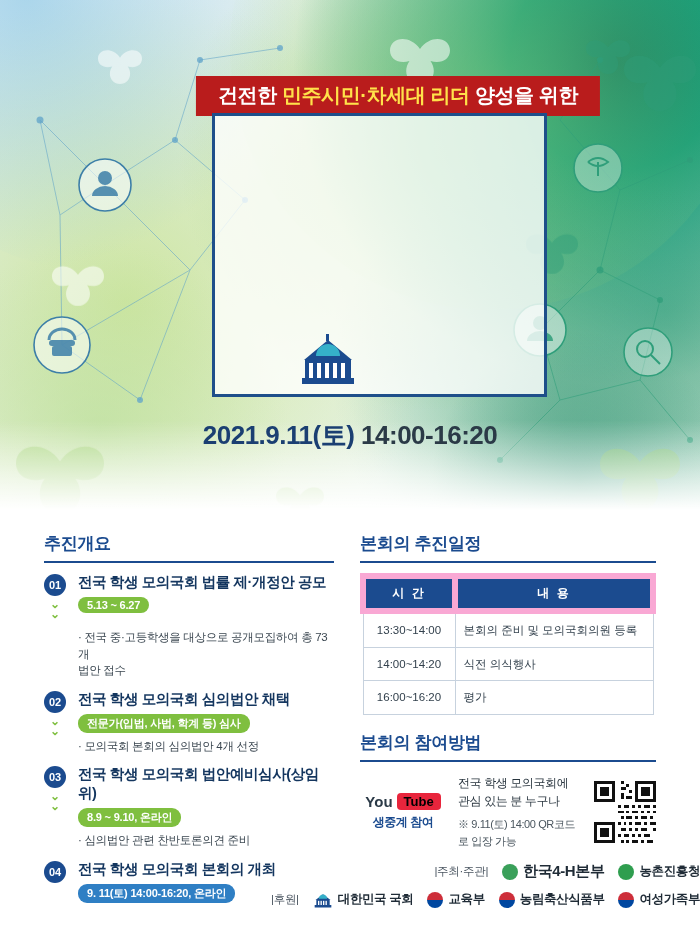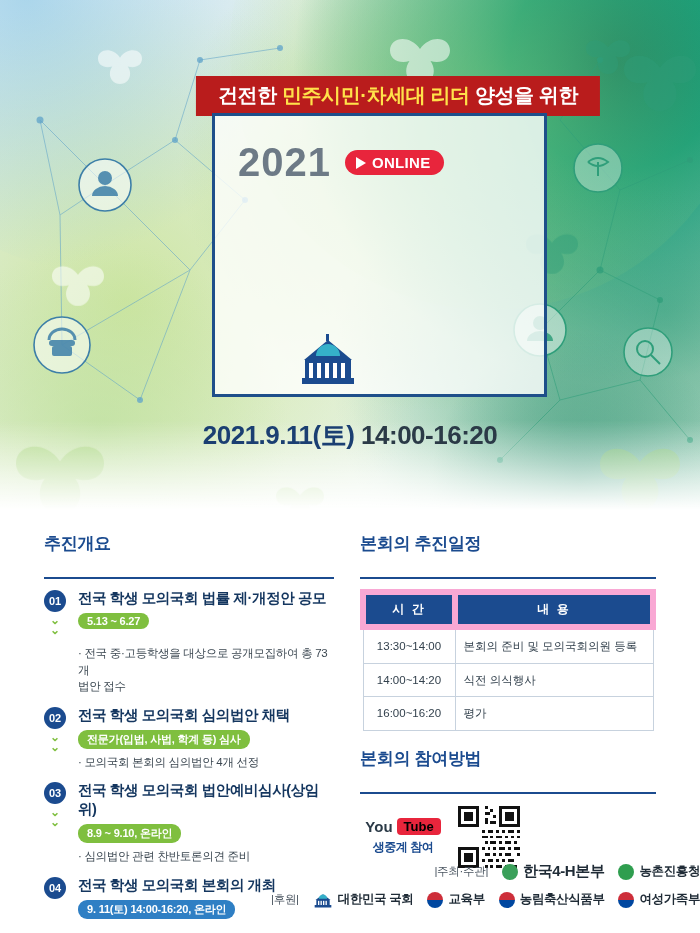--- a/index.html
+++ b/index.html
@@ -80,21 +80,21 @@
   .event-date .time { color:#2b3a47; font-weight:bold; }
 
   
   .content { position:absolute; left:0; top:520px; width:700px; height:340px; }
 
   .col-left { position:absolute; left:44px; top:12px; width:290px; }
   .col-right { position:absolute; left:360px; top:12px; width:296px; }
 
   .sec-head {
     font-size:17px; font-weight:bold; color:#1b4b8f; letter-spacing:-.3px;
-    padding-bottom:22px; margin-bottom:10px;
+    padding-bottom:6px; margin-bottom:10px;
     border-bottom:2px solid #1b4b8f;
   }
 
   .step { position:relative; padding-left:34px; margin-bottom:11px; }
   .step-num {
     position:absolute; left:0; top:1px;
     width:22px; height:22px; border-radius:50%;
     background:#1b4b8f; color:#fff; font-size:11px; font-weight:bold;
     display:flex; align-items:center; justify-content:center;
   }
@@ -249,27 +249,20 @@
 
     <div class="hero-fade"></div>
   </div>
 
   <div class="ribbon">
     <span>건전한 </span><span class="hl">민주시민·차세대 리더</span><span> 양성을 위한</span>
   </div>
 
   <div class="title-box"></div>
 
-  <div class="year-row">
-    <div class="year">2021</div>
-    <div class="online-pill">
-      <span class="play-tri"></span>
-      <span>ONLINE</span>
-    </div>
-  </div>
 
 
   <svg class="capitol" viewBox="0 0 64 54">
     <path d="M6,52 L58,52 L58,46 L6,46 Z" fill="#1b4b8f"></path>
     <rect x="9" y="28" width="46" height="18" fill="#1b4b8f"></rect>
     <g fill="#ffffff">
       <rect x="13" y="31" width="4" height="15"></rect>
         <rect x="21" y="31" width="4" height="15"></rect>
       <rect x="29" y="31" width="4" height="15"></rect>
         <rect x="37" y="31" width="4" height="15"></rect>
@@ -350,20 +343,25 @@
 
       <div class="sec-head" style="margin-top:16px;">본회의 참여방법</div>
 
       <div class="part-box">
         <div class="yt-block">
           <div class="yt-logo">
             <span class="yt-you">You</span>
             <span class="yt-tube">Tube</span>
           </div>
           <div class="yt-cap">생중계 참여</div>
+        </div>
+        <div class="part-text">
+          <span style="white-space: pre-line;">전국 학생 모의국회에
+관심 있는 분 누구나</span>
+          <span class="note">※ 9.11(토) 14:00 QR코드로 입장 가능</span>
         </div>
         <svg class="qr" viewBox="0 0 21 21" shape-rendering="crispEdges">
           <rect width="21" height="21" fill="#fff"></rect>
           <g fill="#111">
             <path d="M0,0h7v7h-7z M1,1h5v5h-5z" fill="#111"></path>
             <rect x="1" y="1" width="5" height="5" fill="#fff"></rect>
               <rect x="2" y="2" width="3" height="3"></rect>
             <path d="M14,0h7v7h-7z"></path>
               <rect x="15" y="1" width="5" height="5" fill="#fff"></rect>
               <rect x="16" y="2" width="3" height="3"></rect>

